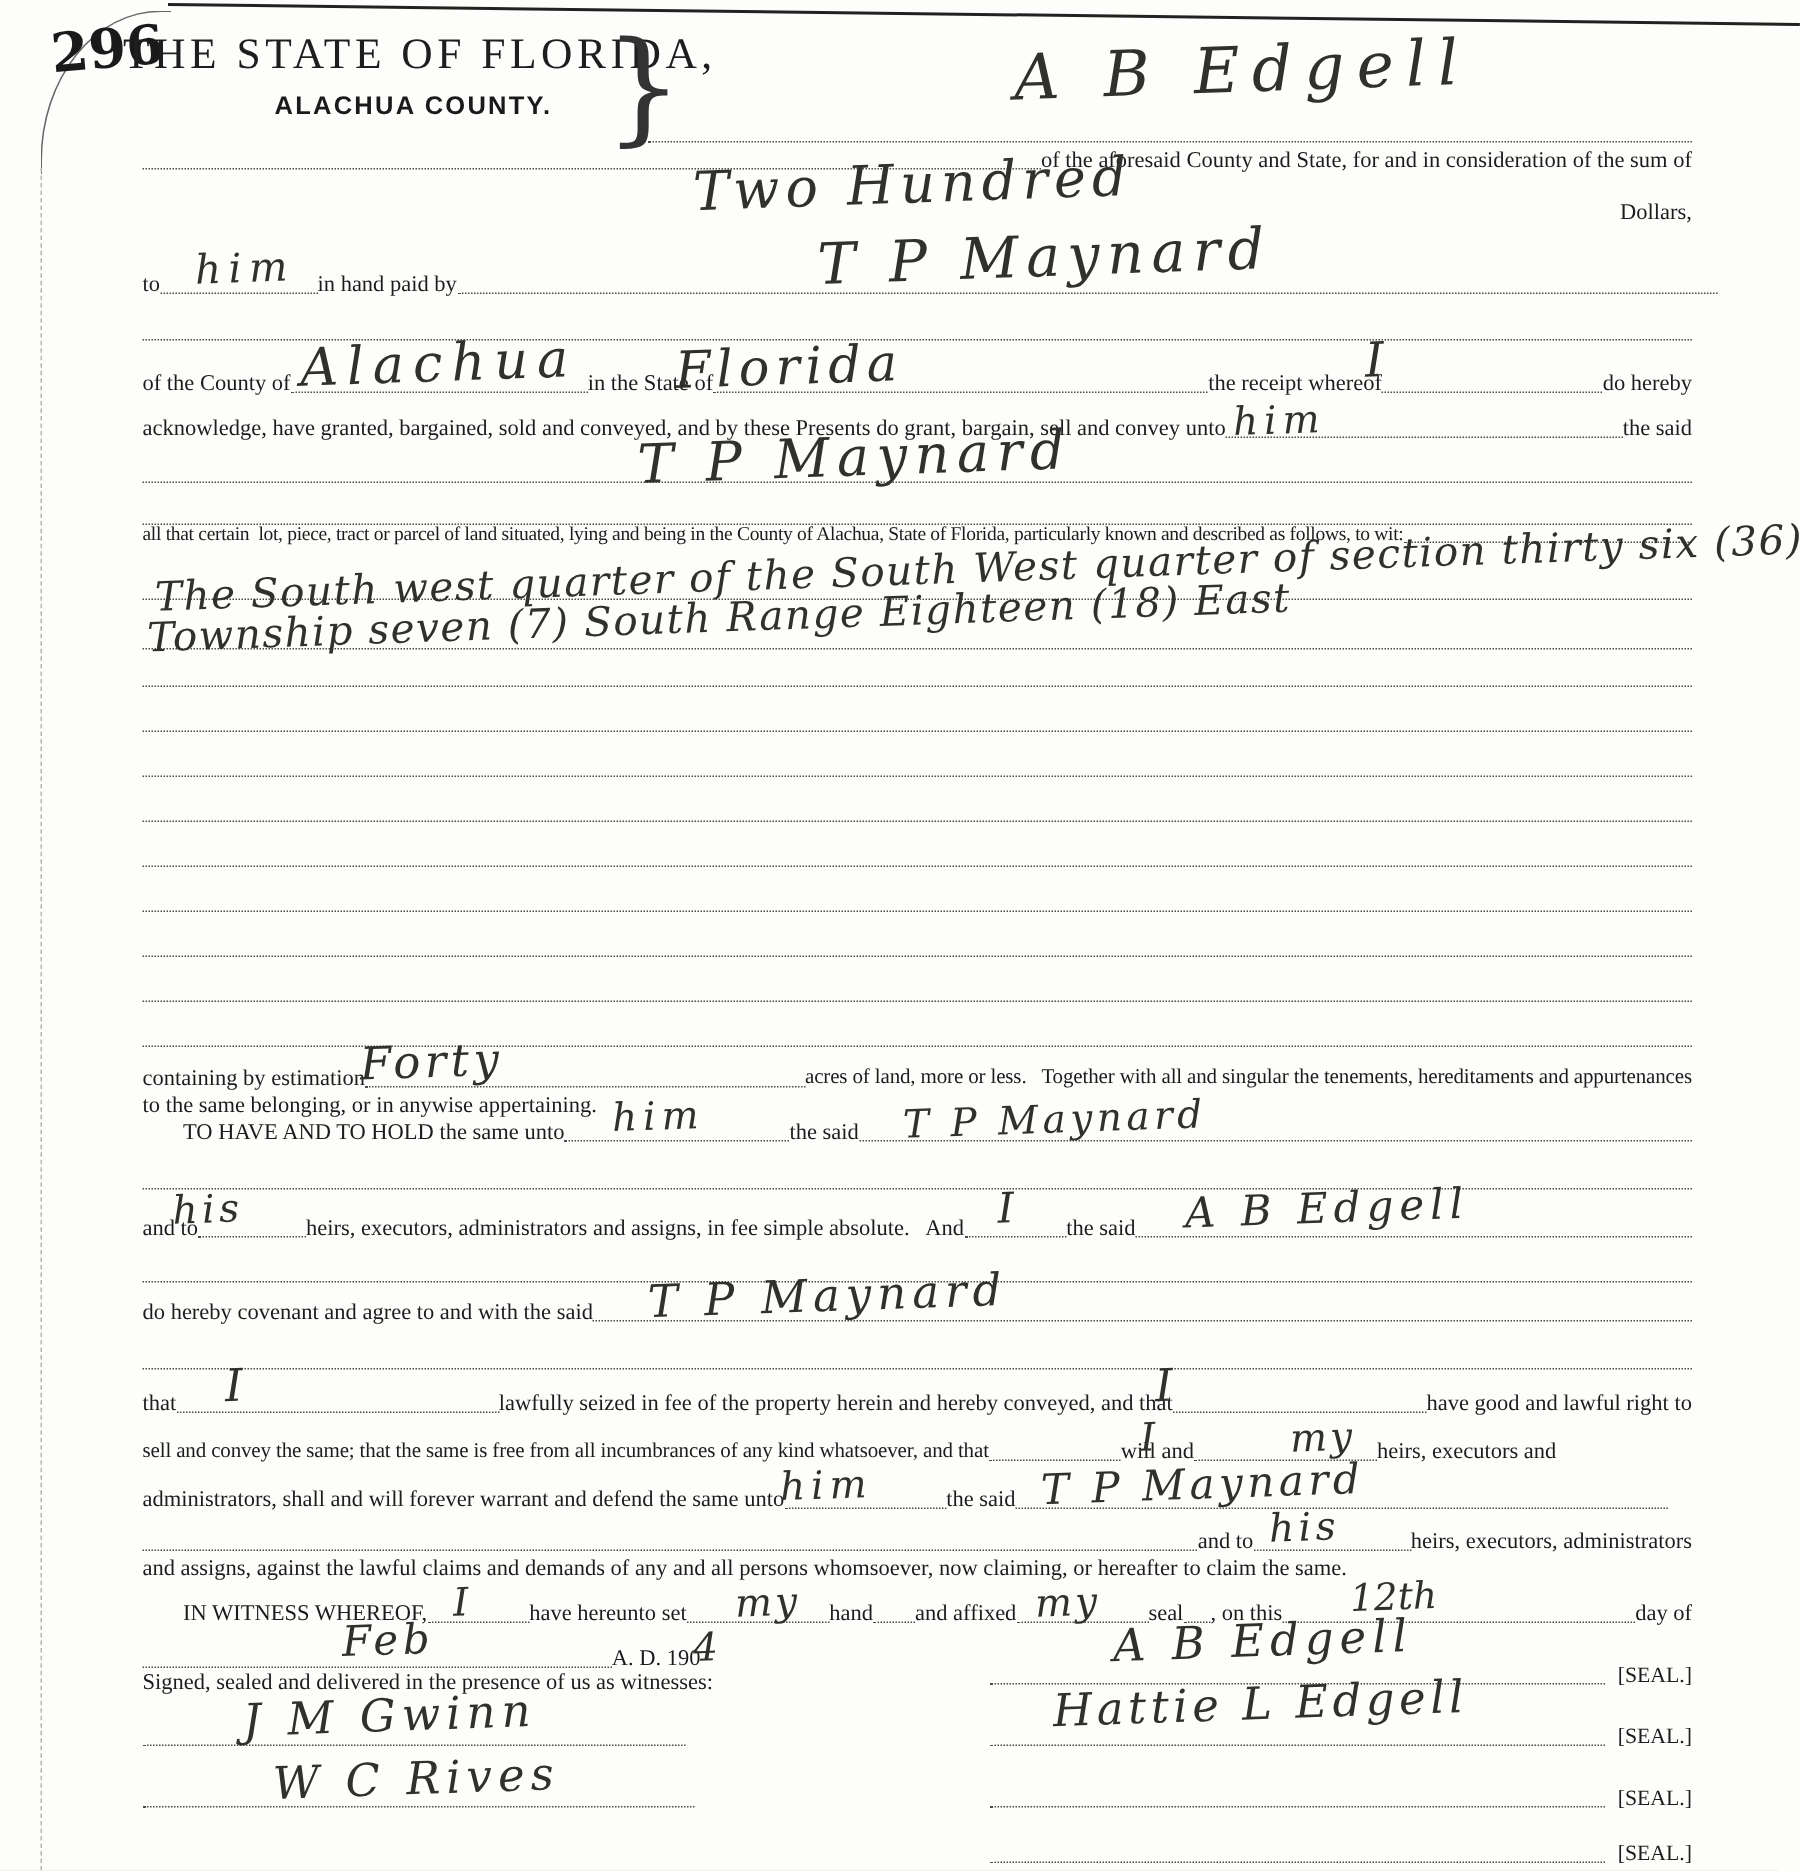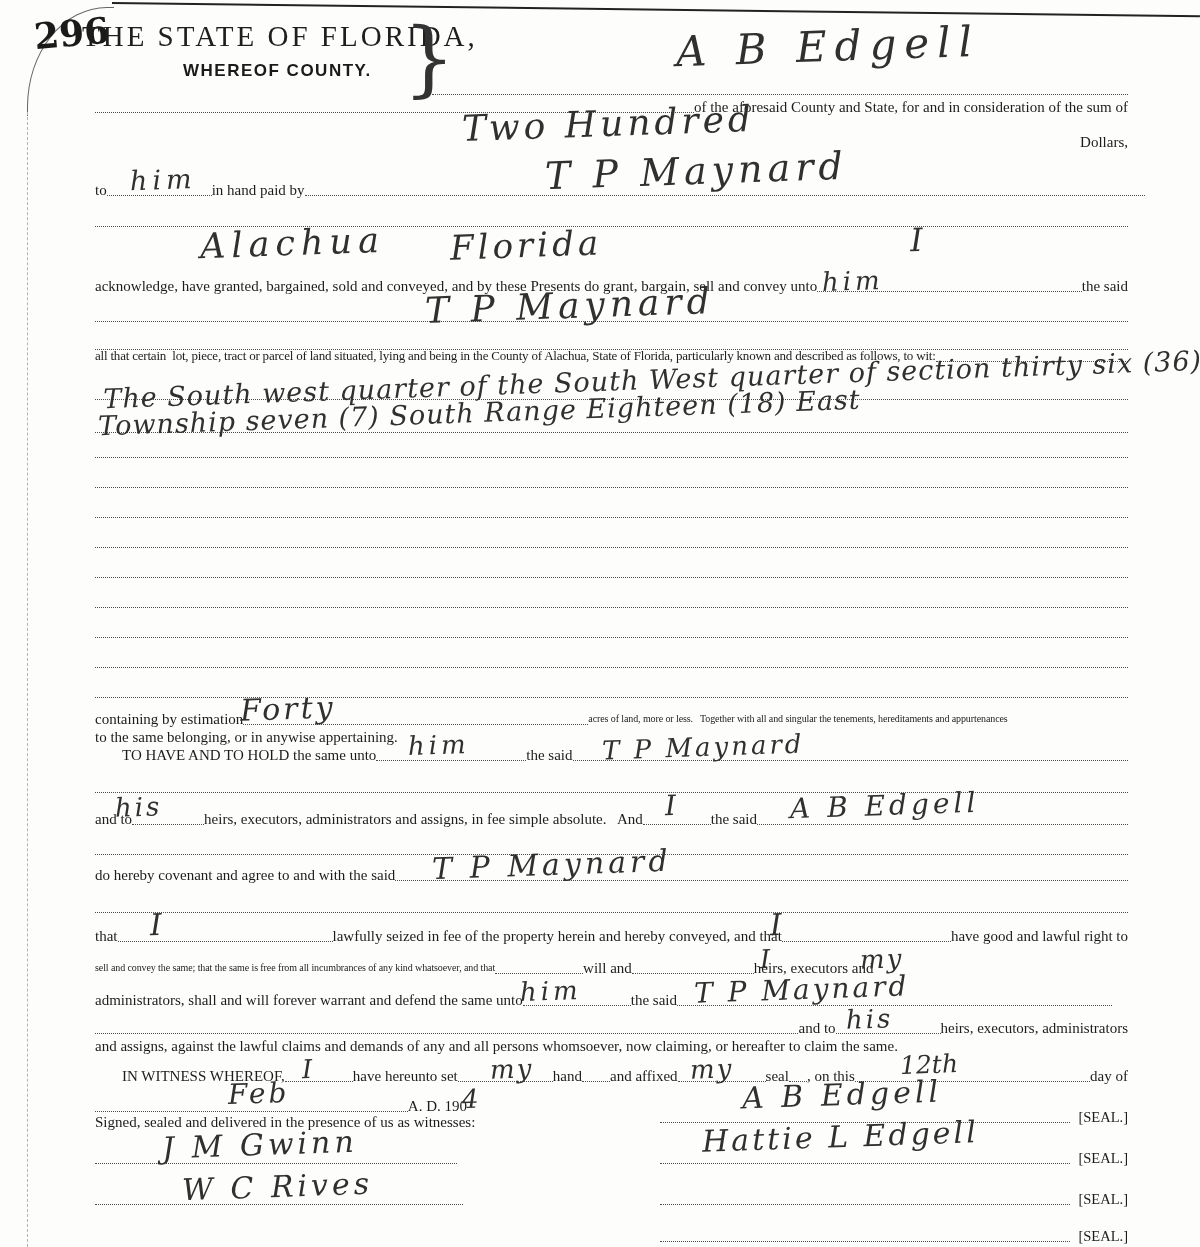--- a/index.html
+++ b/index.html
@@ -2,21 +2,21 @@
 <html><head>
 <meta charset="utf-8">
 <style>
   html,body{margin:0;padding:0;background:#e8e8e4;}
   #page{position:relative;width:1200px;height:1247px;background:#fdfdfb;overflow:hidden;
         font-family:"Liberation Serif",serif;color:#1c1c1c;}
   .row{position:absolute;display:flex;align-items:flex-end;height:20px;white-space:nowrap;}
   .t{font-size:15px;line-height:18px;white-space:pre;}
   .b{font-weight:bold;}
   .sm{font-size:13px;letter-spacing:-0.2px;}
-  .md{font-size:10px;letter-spacing:-0.1px;}
+  .md{font-size:14px;letter-spacing:-0.1px;}
   .dots{border-bottom:1.5px dotted #4c4c4c;height:10px;margin-bottom:3px;}
   .fill{flex:1 1 auto;}
   .hw{position:absolute;font-family:"DejaVu Serif",serif;font-style:italic;color:#30302e;
       transform:rotate(-2deg);white-space:nowrap;line-height:1;}
   .scanline{position:absolute;top:2px;left:112px;width:1088px;border-top:2.5px solid #222;
       transform:rotate(0.7deg);transform-origin:left top;}
   .corner{position:absolute;left:27px;top:7px;width:86px;height:108px;
       border-left:1.6px solid #666;border-top:1.6px solid #666;border-top-left-radius:80px 100px;}
   .pageedge{position:absolute;left:27px;top:112px;bottom:0;border-left:1px dashed #b5b5b0;}
   .pagenum{position:absolute;left:34px;top:12px;font:bold 36px "DejaVu Serif",serif;
@@ -32,21 +32,21 @@
 <body>
 
 <div id="page">
 
   <div class="scanline"></div>
   <div class="corner"></div>
   <div class="pageedge"></div>
 
   <div class="pagenum">296</div>
   <div class="statetitle">THE STATE OF FLORIDA,</div>
-  <div class="countytitle">WHEREOF COUNTY.</div>
+  <div class="countytitle">ALACHUA COUNTY.</div>
   <div class="brace">}</div>
 
   <div class="row" style="top:78px;left:432px;right:72px;">
     <span class="dots fill"></span>
   </div>
 
   <div class="row" style="top:96px;left:95px;right:72px;">
     <span class="dots fill"></span>
     <span class="t">of the aforesaid County and State, for and in consideration of the sum of</span>
   </div>
@@ -58,20 +58,29 @@
   <div class="row" style="top:179px;left:95px;right:55px;">
     <span class="t">to</span>
     <span class="dots" style="width:105px;"></span>
     <span class="t">in hand paid by</span>
     <span class="dots fill"></span>
   </div>
   <div class="row" style="top:210px;left:95px;right:72px;">
     <span class="dots fill"></span>
   </div>
 
+  <div class="row" style="top:245px;left:95px;right:72px;">
+    <span class="t">of the County of</span>
+    <span class="dots" style="width:198px;"></span>
+    <span class="t">in the State of</span>
+    <span class="dots" style="width:330px;"></span>
+    <span class="t">the receipt whereof</span>
+    <span class="dots fill"></span>
+    <span class="t">do hereby</span>
+  </div>
 
   <div class="row" style="top:275px;left:95px;right:72px;">
     <span class="t">acknowledge, have granted, bargained, sold and conveyed, and by these Presents do grant, bargain, sell and convey unto</span>
     <span class="dots fill"></span>
     <span class="t">the said</span>
   </div>
   <div class="row" style="top:305px;left:95px;right:72px;">
     <span class="dots fill"></span>
   </div>
   <div class="row" style="top:333px;left:95px;right:72px;">

